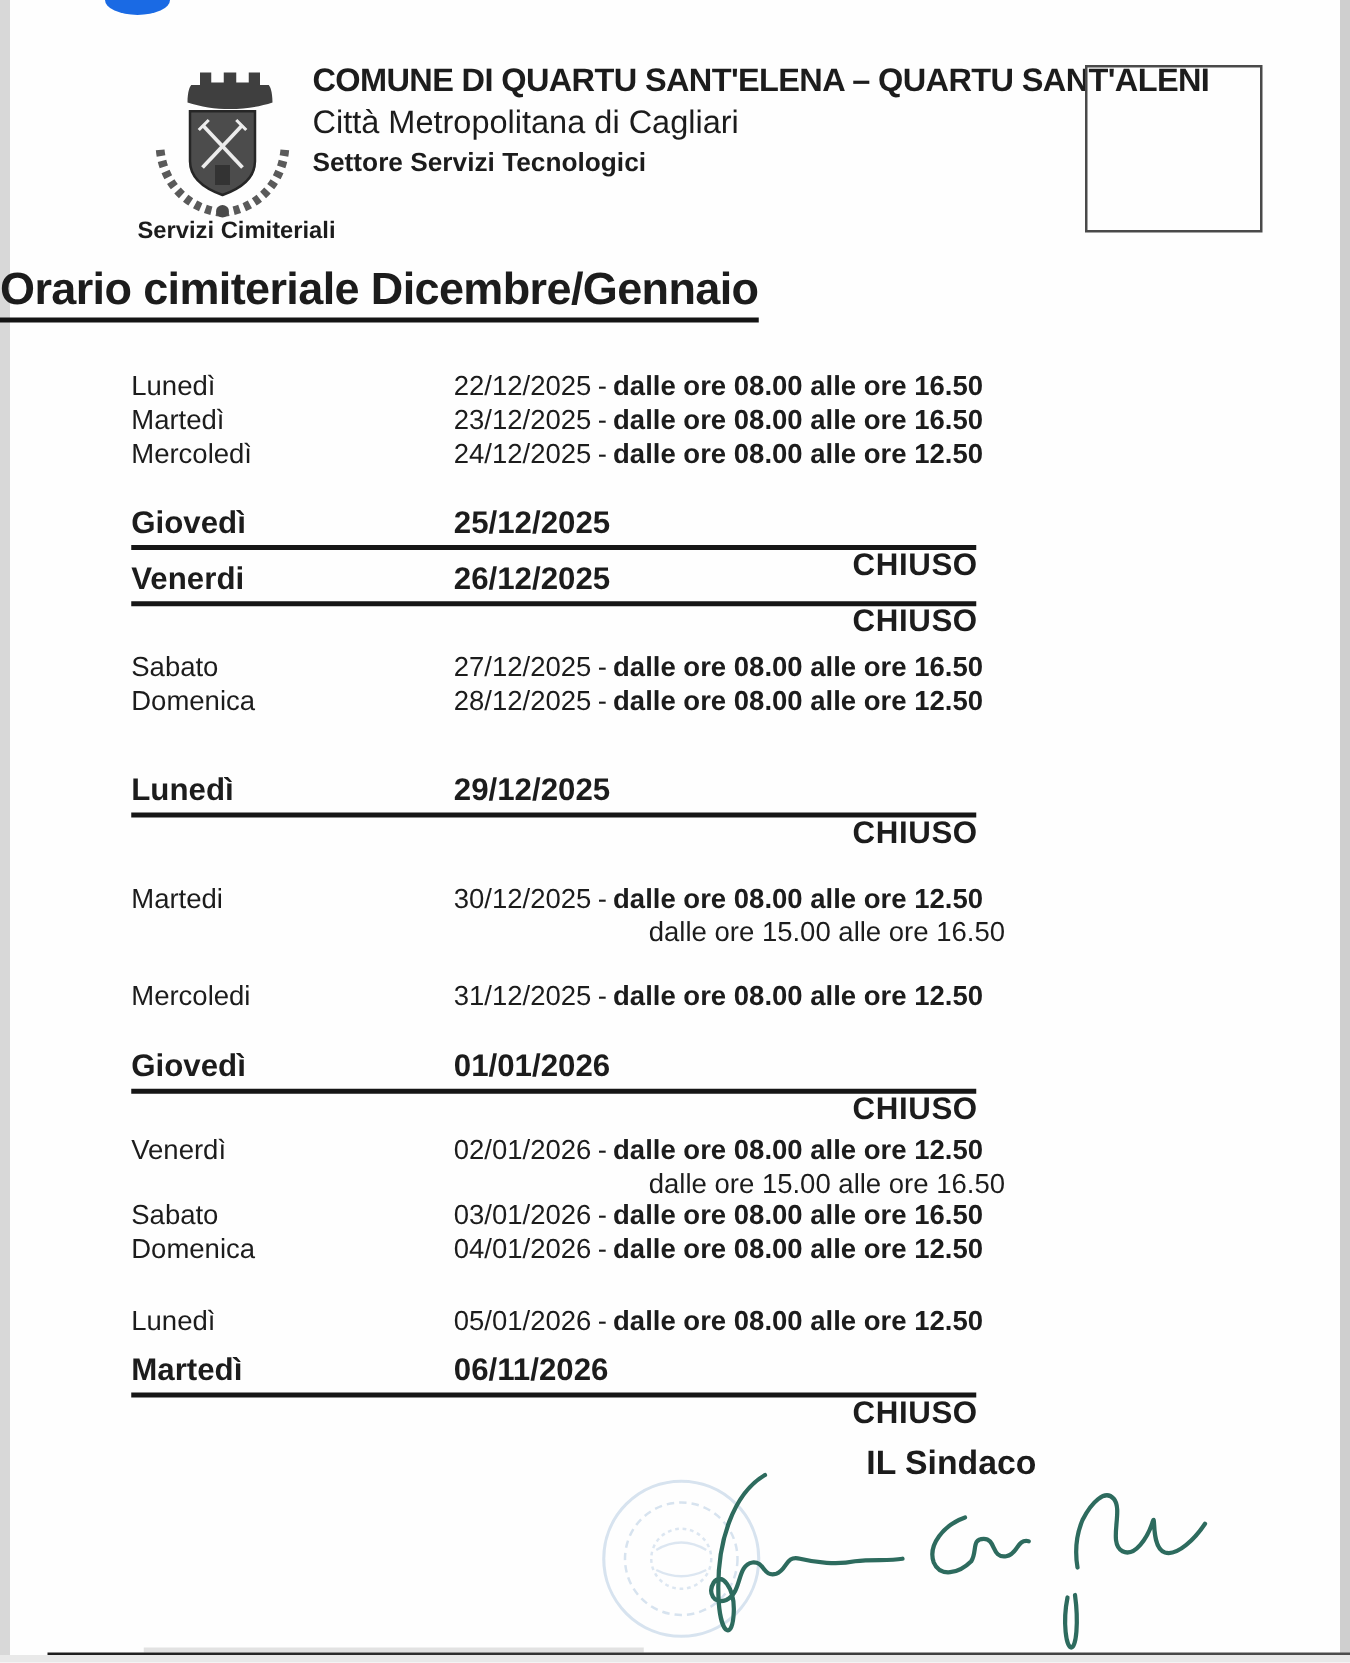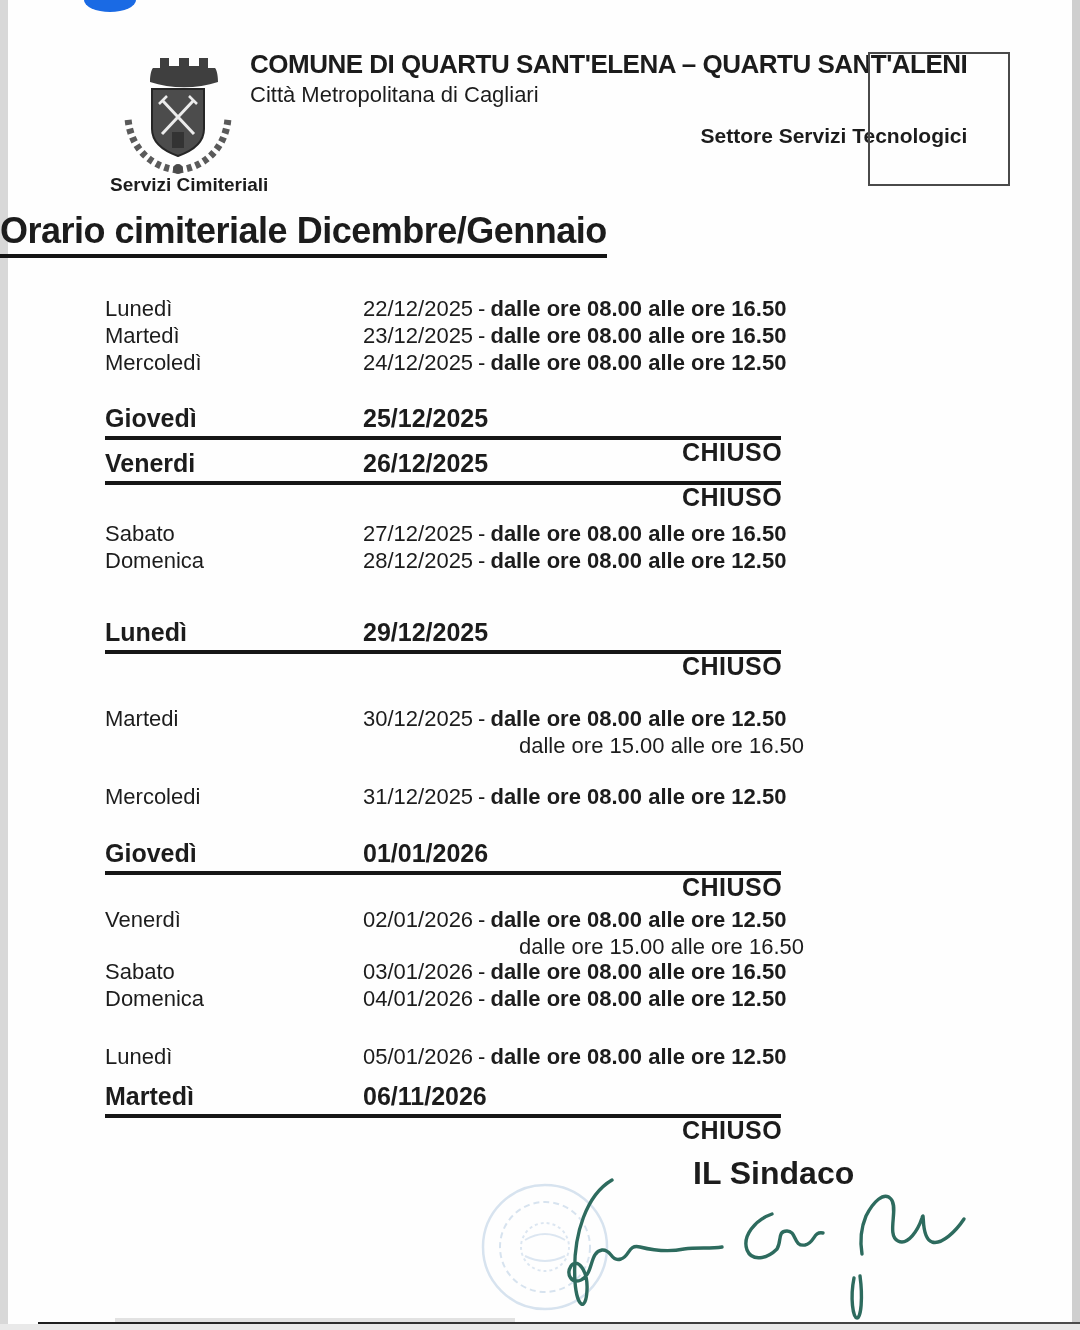--- a/index.html
+++ b/index.html
@@ -5,36 +5,36 @@
   html,body{margin:0;padding:0;background:#e9e9e9;}
   .page{position:relative;width:1080px;height:1324px;background:#fefefe;
         font-family:"Liberation Sans",sans-serif;color:#1c1c1c;overflow:hidden;margin:0 auto;}
   .edge{position:absolute;top:0;bottom:0;width:8px;background:#d8d8d8;}
   .edge.left{left:0;}
   .edge.right{right:0;background:#cfcfcf;}
   .pill{position:absolute;left:84px;top:-12px;width:52px;height:24px;border-radius:50%;background:#1a6ae4;}
   .crest{position:absolute;left:112px;top:42px;}
   .hdr{position:absolute;left:250px;top:48px;line-height:1.28;}
   .hdr .l1{font-weight:bold;font-size:26px;letter-spacing:-0.5px;}
-  .hdr .l2{font-size:22px;}
-  .hdr .l3{font-weight:bold;font-size:21px;margin-top:14px;text-align:right;}
+  .hdr .l2{font-size:26px;}
+  .hdr .l3{font-weight:bold;font-size:21px;margin-top:3px;}
   .office{position:absolute;left:110px;top:174px;font-weight:bold;font-size:19px;}
   .boxtr{position:absolute;left:868px;top:52px;width:138px;height:130px;border:2px solid #4a4a4a;background:transparent;}
   .title{position:absolute;left:0;width:100%;top:210px;text-align:left;font-size:36px;font-weight:bold;letter-spacing:-0.5px;}
   .title span{border-bottom:4px solid #141414;padding-bottom:3px;}
   .row{position:absolute;left:105px;width:910px;font-size:22px;white-space:nowrap;}
   .row .day{position:absolute;left:0;}
   .row .dg{position:absolute;left:258px;}
   .sep{margin:0 5px;}
   .bold{font-weight:bold;}
   .row .t2{position:absolute;left:390px;top:27px;font-weight:normal;margin-left:24px;}
   .row.closed{font-weight:bold;font-size:25px;}
   .row.closed .chiuso{position:absolute;left:577px;letter-spacing:0.5px;margin-top:34px;}
   .rule{position:absolute;left:0;top:32px;width:676px;height:4px;background:#161616;}
-  .sind{position:absolute;left:693px;top:1155px;font-weight:bold;font-size:32px;}
+  .sind{position:absolute;left:693px;top:1155px;font-weight:bold;font-size:27px;}
   .sname{position:absolute;left:598px;top:1198px;font-size:25px;}
   .sigwrap{position:absolute;left:470px;top:1160px;}
   .bottombar{position:absolute;left:38px;right:0;top:1322px;height:8px;
              background:linear-gradient(90deg,#1d1d1d 0%,#333 40%,#4d4d4d 100%);}
   .bottombar-shadow{position:absolute;left:115px;top:1318px;width:400px;height:4px;background:#e2e2e2;}
 </style>
 </head>
 <body>
 
 <div class="page">

